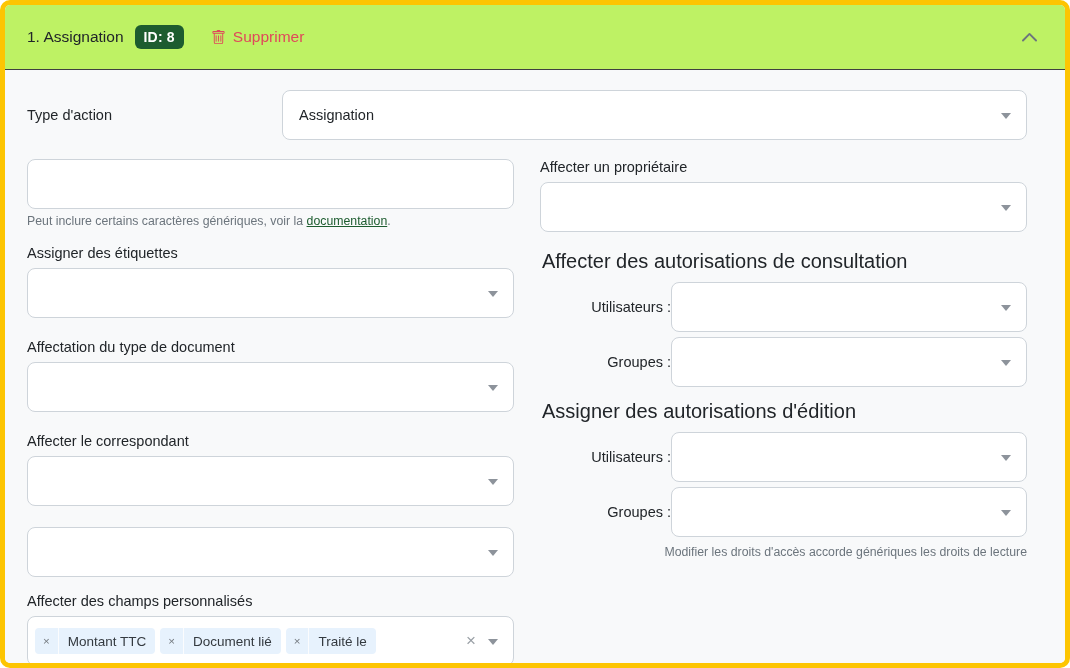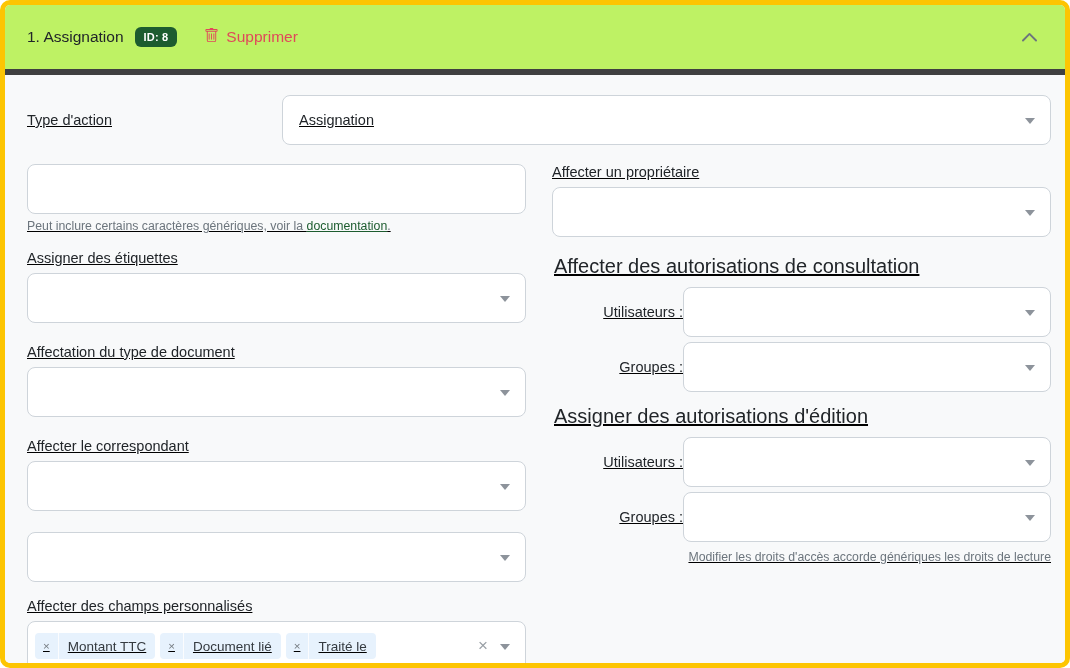--- a/index.html
+++ b/index.html
@@ -13,39 +13,38 @@
   }
 
   
   .card-header {
     height:64px; display:flex; align-items:center;
     padding:0 24px 0 22px; background:#bef264;
   }
   .title { font-size:15.5px; color:#212529; }
   .id-badge {
     margin-left:11px; background:#1d5c2f; color:#ffffff;
-    font-size:11px; font-weight:bold; padding:4px 9px;
+    font-size:14px; font-weight:bold; padding:4px 9px;
     border-radius:6px; letter-spacing:.2px;
   }
   .delete-btn {
-    margin-left:27px; display:flex; gap:7px;
+    margin-left:27px; display:flex; align-items:center; gap:7px;
     color:#e0485a; font-size:15.5px; background:none; border:none;
     padding:0; cursor:pointer; font-family:inherit;
   }
   .collapse-btn {
     margin-left:auto; background:none; border:none; cursor:pointer;
     padding:2px; display:flex; align-items:center;
   }
 
   
   .card-body {
     box-sizing:border-box; height:calc(100% - 64px);
-    background:#f8f9fa; border-top:6px solid #404040;
-    padding:20px 14px 0 22px;
-    text-decoration:underline;
+    background:#f8f9fa; border-top:1px solid #404040;
+    padding:20px 38px 0 22px;
   }
 
   .field-label { display:block; font-size:14.5px; color:#212529; margin-bottom:7px; }
 
   .row-type { display:flex; align-items:center; margin-bottom:19px; }
   .row-type .field-label { flex:0 0 255px; margin:0; }
 
   .select, .text-input {
     box-sizing:border-box; height:50px; background:#ffffff;
     border:1px solid #ced4da; border-radius:8px;

